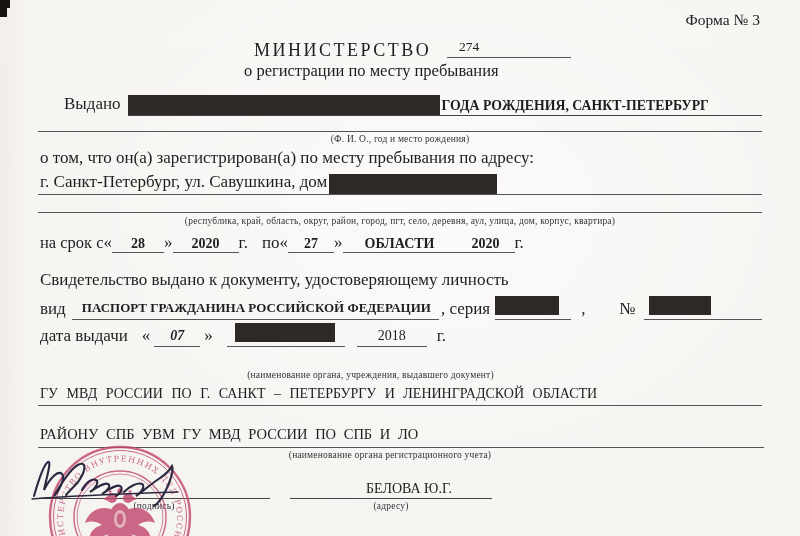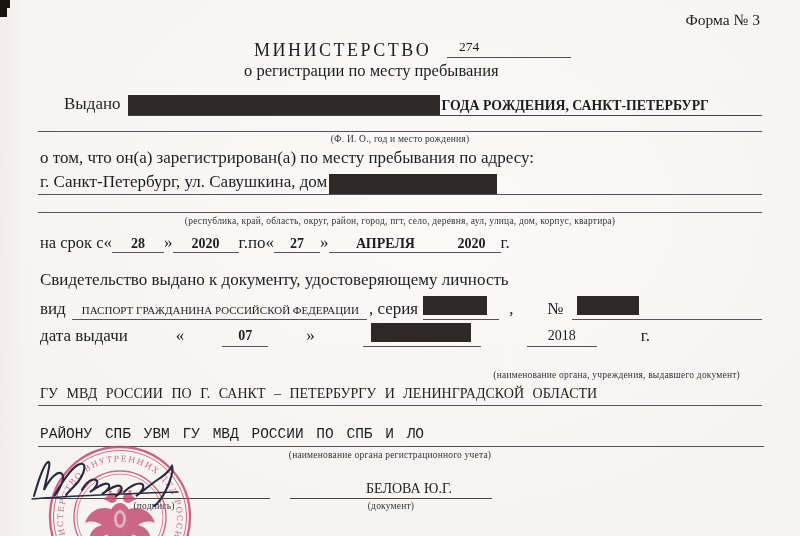--- a/index.html
+++ b/index.html
@@ -59,63 +59,63 @@
   <div class="rule" style="top:212px;left:38px;right:38px;"></div>
   <div class="abs caption" style="top:216px;left:0;right:0;text-align:center;">(республика, край, область, округ, район, город, пгт, село, деревня, аул, улица, дом, корпус, квартира)</div>
 
   <div class="abs baseline-row" style="top:233px;left:40px;right:34px;">
     <span class="body-txt" style="font-size:16.5px;">на срок с</span>
     <span class="body-txt">«</span>
     <span class="cell bold14" style="width:52px;">28</span>
     <span class="body-txt">»</span>
     <span class="cell bold14" style="width:66px;">2020</span>
     <span class="body-txt">г.</span>
-    <span class="body-txt" style="">по</span>
+    <span class="body-txt" style="margin-left:14px;">по</span>
     <span class="body-txt">«</span>
     <span class="cell bold14" style="width:46px;">27</span>
     <span class="body-txt">»</span>
-    <span class="cell bold14" style="width:114px;">АПРЕЛЯ</span>
+    <span class="cell bold14" style="width:114px;">ОБЛАСТИ</span>
     <span class="cell bold14" style="width:58px;">2020</span>
     <span class="body-txt">г.</span>
   </div>
 
   <div class="abs body-txt" style="top:270px;left:40px;">Свидетельство выдано к документу, удостоверяющему личность</div>
 
   <div class="abs row" style="top:296px;left:40px;right:38px;">
     <span class="body-txt" style="padding-bottom:1px;">вид</span>
-    <span class="cell caps" style="font-size:11px;padding:0 8px 3px 10px;margin-left:6px;">ПАСПОРТ ГРАЖДАНИНА РОССИЙСКОЙ ФЕДЕРАЦИИ</span>
+    <span class="cell caps" style="font-size:13px;padding:0 8px 3px 10px;margin-left:6px;font-weight:bold;">ПАСПОРТ ГРАЖДАНИНА РОССИЙСКОЙ ФЕДЕРАЦИИ</span>
     <span class="body-txt" style="padding-bottom:1px;margin-left:2px;">, серия</span>
     <span class="cell" style="width:76px;margin-left:5px;text-align:left;"><span class="redact" style="width:64px;height:19px;"></span></span>
     <span class="body-txt" style="margin-left:10px;padding-bottom:1px;">,</span>
     <span class="body-txt" style="margin-left:34px;padding-bottom:1px;">№</span>
     <span class="cell" style="flex:1;margin-left:8px;text-align:left;padding-left:5px;"><span class="redact" style="width:62px;height:19px;"></span></span>
   </div>
 
-  <div class="abs row" style="top:323px;left:40px;gap:34px;">
+  <div class="abs row" style="top:323px;left:40px;">
     <span class="body-txt" style="padding-bottom:1px;">дата выдачи</span>
     <span class="body-txt" style="margin-left:14px;padding-bottom:1px;">«</span>
-    <span class="cell bold14" style="width:46px;margin-left:4px;padding-bottom:2px;">07</span>
+    <span class="cell bold14" style="width:46px;margin-left:4px;padding-bottom:2px;font-style:italic;">07</span>
     <span class="body-txt" style="margin-left:4px;padding-bottom:1px;">»</span>
     <span class="cell" style="width:118px;margin-left:14px;text-align:left;padding-left:8px;"><span class="redact" style="width:100px;height:19px;"></span></span>
     <span class="cell" style="width:70px;margin-left:12px;font-size:14px;padding-bottom:2px;">2018</span>
     <span class="body-txt" style="margin-left:10px;padding-bottom:1px;">г.</span>
   </div>
 
   <div class="abs caps" style="top:347px;left:38px;right:38px;border-bottom:1px solid #55525a;font-size:14px;word-spacing:5px;padding:0 0 3px 2px;margin-top:39px;">ГУ МВД РОССИИ ПО Г. САНКТ – ПЕТЕРБУРГУ И ЛЕНИНГРАДСКОЙ ОБЛАСТИ</div>
-  <div class="abs caption" style="top:370px;left:1px;right:60px;text-align:right;">(наименование органа, учреждения, выдавшего документ)</div>
+  <div class="abs caption" style="top:370px;left:1px;right:60px;text-align:center;">(наименование органа, учреждения, выдавшего документ)</div>
 
-  <div class="abs caps" style="top:426px;left:38px;right:36px;border-bottom:1px solid #55525a;font-size:14.5px;word-spacing:4px;padding:0 0 4px 2px;font-family:Liberation Mono, monospace;">РАЙОНУ СПБ УВМ  ГУ  МВД РОССИИ  ПО СПБ  И  ЛО</div>
+  <div class="abs caps" style="top:426px;left:38px;right:36px;border-bottom:1px solid #55525a;font-size:14.5px;word-spacing:4px;padding:0 0 4px 2px;">РАЙОНУ СПБ УВМ  ГУ  МВД РОССИИ  ПО СПБ  И  ЛО</div>
   <div class="abs caption" style="top:450px;left:0;right:20px;text-align:center;">(наименование органа регистрационного учета)</div>
 
   <div class="rule" style="top:498px;left:38px;width:232px;border-top-color:#46434b;"></div>
   <div class="abs caption" style="top:501px;left:38px;width:232px;text-align:center;">(подпись)</div>
 
   <div class="abs caps" style="top:481px;left:308px;width:202px;text-align:center;font-size:14px;">БЕЛОВА  Ю.Г.</div>
   <div class="rule" style="top:498px;left:290px;width:202px;border-top-color:#46434b;"></div>
-  <div class="abs caption" style="top:501px;left:290px;width:202px;text-align:center;">(документ)</div>
+  <div class="abs caption" style="top:501px;left:290px;width:202px;text-align:center;">(адресу)</div>
 
   <svg class="abs" style="left:35px;top:432px;opacity:.82;" width="172" height="160" viewBox="0 0 172 160">
     <g fill="none" stroke="#c3486f">
       <circle cx="85" cy="85" r="70" stroke-width="2.4"></circle>
       <circle cx="85" cy="85" r="66.5" stroke-width="1"></circle>
       <circle cx="85" cy="85" r="46" stroke-width="1.4"></circle>
       <circle cx="85" cy="85" r="43" stroke-width=".8"></circle>
     </g>
     <defs>
       <path id="ringPath" d="M 45,127 A 57,57 0 1 1 125,127"></path>

